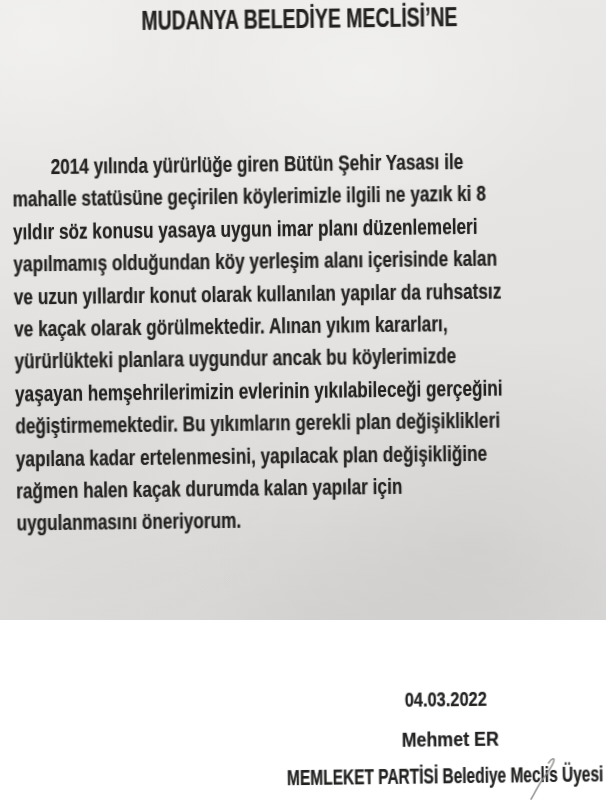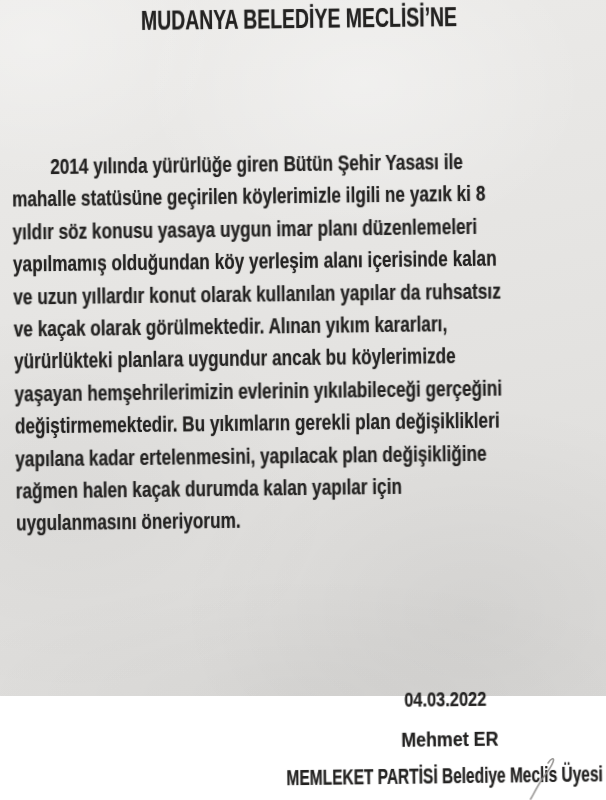--- a/index.html
+++ b/index.html
@@ -6,21 +6,21 @@
     margin: 0;
     padding: 0;
     width: 606px;
     height: 800px;
     overflow: hidden;
     font-family: "Liberation Sans", sans-serif;
   }
   .photo {
     position: relative;
     width: 606px;
-    height: 696px;
+    height: 620px;
     background: linear-gradient(169deg, #ecebe9 0%, #e5e4e2 45%, #dcdbd9 100%);
   }
   
   .photo::before {
     content: "";
     position: absolute;
     inset: 0;
     background:
       radial-gradient(420px 300px at 78% 88%, rgba(0,0,0,0.05), transparent 70%),
       radial-gradient(380px 280px at 12% 72%, rgba(0,0,0,0.03), transparent 70%),

